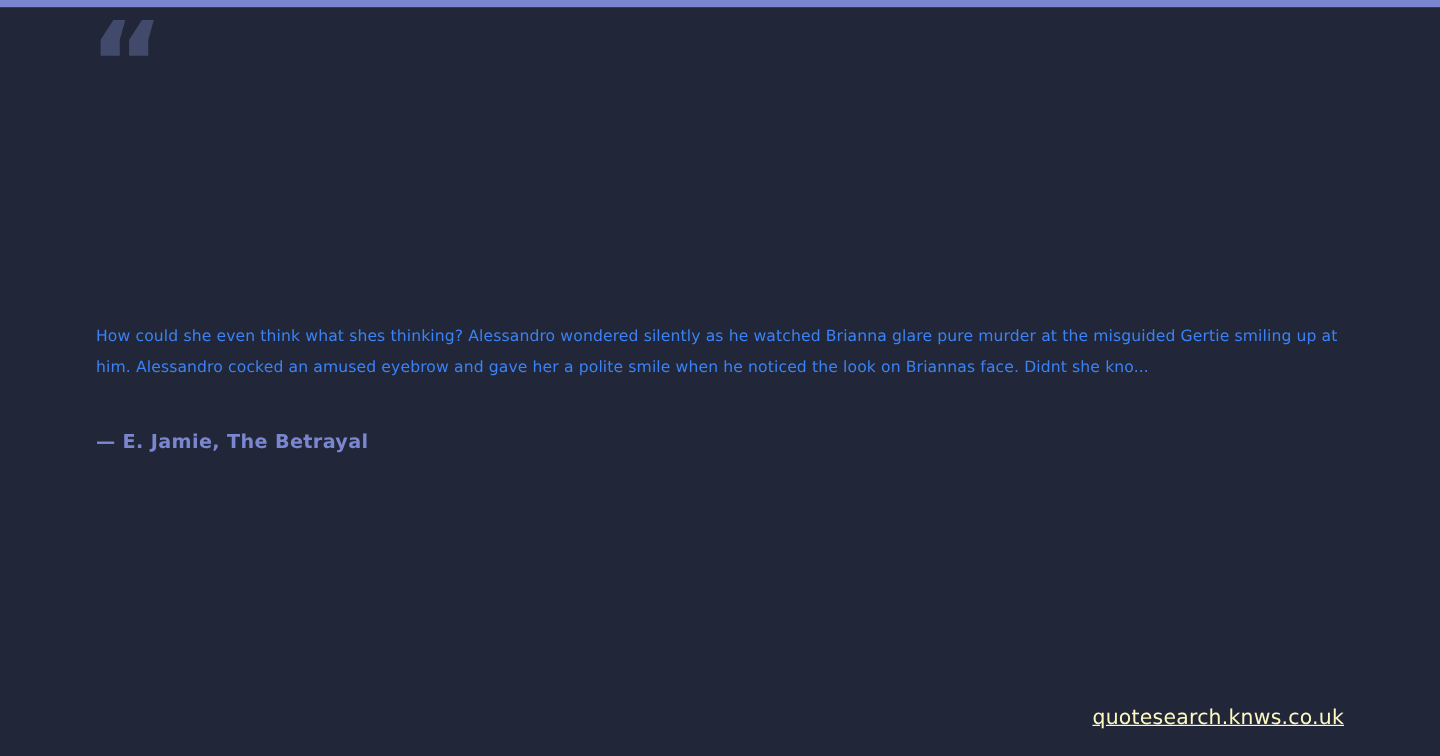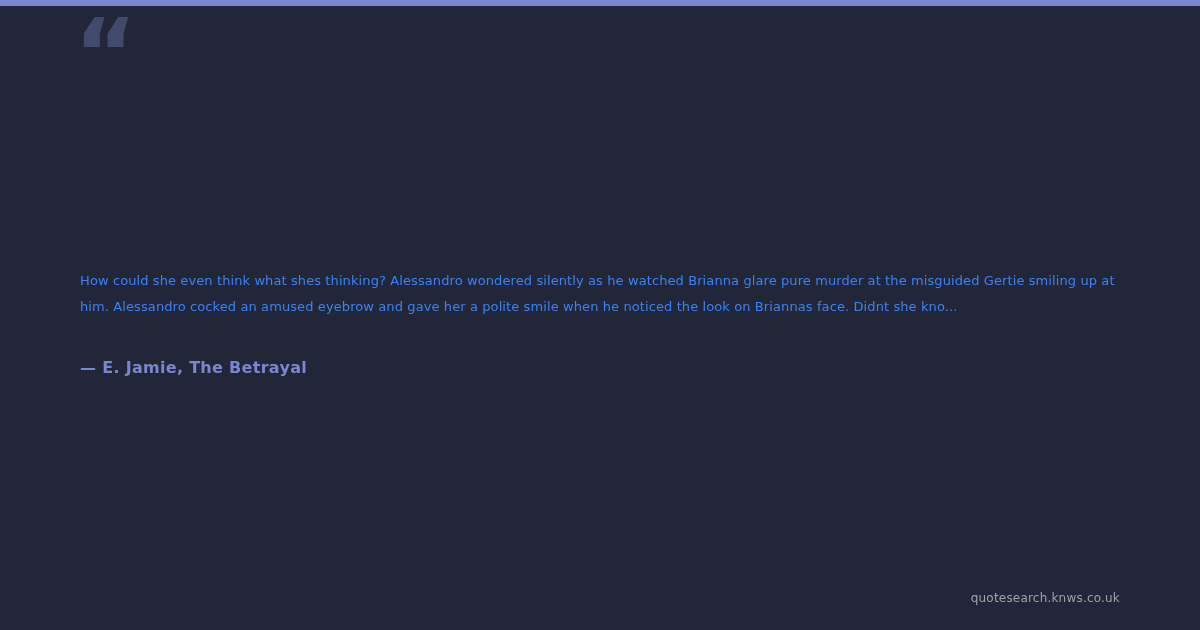--- a/index.html
+++ b/index.html
@@ -66,24 +66,25 @@
     line-height: 26px;
     font-weight: 700;
     color: #7b86d0;
     letter-spacing: 0.3px;
   }
 
   .source {
     position: absolute;
     right: 80px;
     bottom: 22px;
-    font-size: 12px;
+    font-size: 17px;
     line-height: 20px;
-    color: #a3a3a3;
+    color: #fef9c3;
     letter-spacing: 0.2px;
+    text-decoration: underline;
   }
 </style>
 </head>
 <body>
 
 <div class="card">
 
   <div class="accent-bar"></div>
 
   <div class="quote-mark">“</div>

